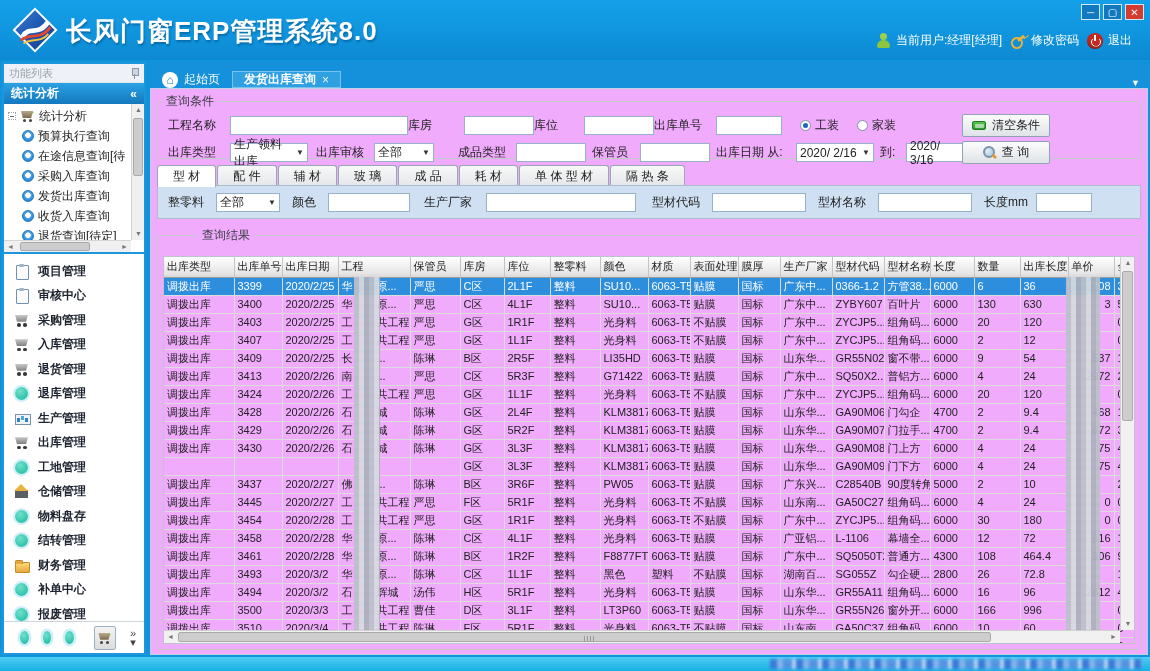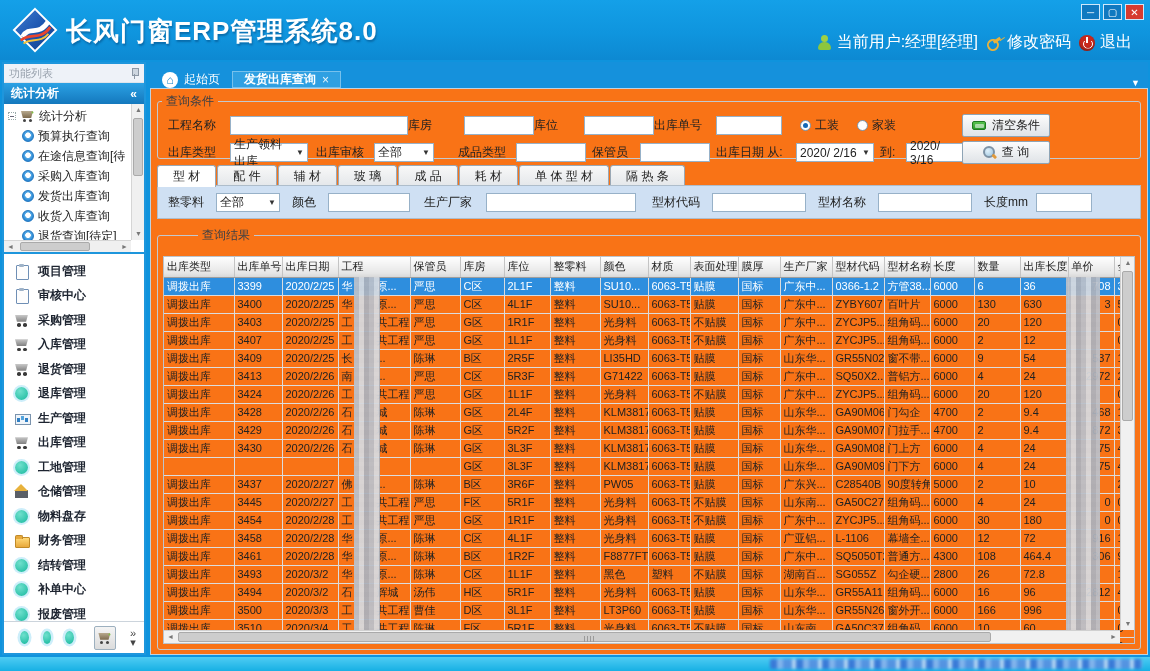--- a/index.html
+++ b/index.html
@@ -9,21 +9,21 @@
   
   .titlebar { position:absolute; top:0; left:0; right:0; height:60px;
     background:linear-gradient(180deg,#14a0e8 0%,#0f95de 55%,#0d89d2 100%); }
   .logo { position:absolute; left:12px; top:7px; width:46px; height:46px; }
   .app-title { position:absolute; left:66px; top:14px; font-size:26px; font-weight:bold; color:#fff;
     text-shadow:1px 2px 2px rgba(0,60,110,.45); letter-spacing:1px; }
   .win-controls { position:absolute; top:4px; right:6px; display:flex; gap:3px; }
   .win-btn { width:19px; height:16px; display:flex; align-items:center; justify-content:center;
     font-size:10px; color:#fff; background:#1079c0; border:1px solid #cfe8fa; cursor:pointer; }
   .win-btn.close { background:#d63b2f; }
-  .user-bar { position:absolute; top:32px; right:18px; display:flex; align-items:flex-start; gap:8px; color:#fff; font-size:16px; }
+  .user-bar { position:absolute; top:32px; right:18px; display:flex; align-items:flex-start; gap:8px; color:#fff; font-size:12px; }
   .user-bar .grp { display:flex; align-items:center; gap:5px; cursor:pointer; }
   .ico-person { width:15px; height:15px; position:relative; display:inline-block; }
   .ico-person::before { content:""; position:absolute; left:4px; top:0; width:7px; height:7px; border-radius:50%; background:#9ed044; }
   .ico-person::after { content:""; position:absolute; left:1px; top:7px; width:13px; height:8px; border-radius:6px 6px 2px 2px; background:#8cc63e; }
   .ico-key { width:16px; height:16px; position:relative; display:inline-block; transform:rotate(-35deg); }
   .ico-key::before { content:""; position:absolute; left:0; top:3px; width:8px; height:8px; border:2.5px solid #e8b23c; border-radius:50%; }
   .ico-key::after { content:""; position:absolute; left:8px; top:6px; width:8px; height:2.5px; background:#e8b23c; box-shadow:5px 2px 0 -1px #e8b23c; }
   .ico-power { width:16px; height:16px; border-radius:50%; background:#c8281c; position:relative; display:inline-block; box-shadow:inset 0 -2px 3px rgba(0,0,0,.3); }
   .ico-power::before { content:""; position:absolute; left:4px; top:4px; width:8px; height:8px; border:1.5px solid #fff; border-radius:50%; clip-path:polygon(0 25%,100% 25%,100% 100%,0 100%); }
   .ico-power::after { content:""; position:absolute; left:7px; top:2px; width:2px; height:6px; background:#fff; }
@@ -82,21 +82,21 @@
 
   
   .main { position:absolute; top:62px; left:150px; right:2px; height:593px; }
   .tabstrip { position:absolute; top:0; left:0; right:0; height:26px; background:#1591dc; display:flex; align-items:flex-end; }
   .tab { display:flex; align-items:center; gap:6px; padding:0 12px; color:#fff; cursor:pointer; }
   .tab.active { background:#2fa0e2; font-weight:bold; box-shadow:inset 0 0 0 1px rgba(255,255,255,.35); }
   .tab .tclose { font-weight:normal; font-size:12px; opacity:.9; }
   .ico-home { width:16px; height:16px; border-radius:50%; background:#fff; position:relative; display:inline-block; }
   .ico-home::before { content:"⌂"; position:absolute; left:0; top:0; width:16px; text-align:center; line-height:16px; color:#1080c8; font-size:12px; font-weight:bold; }
   .strip-caret { margin-left:auto; color:#fff; font-size:9px; padding:10px 8px 0 0; cursor:pointer; }
-  .content { position:absolute; top:26px; left:0; right:0; bottom:0; background:#f97316; border:1px solid #bdd2e2; }
+  .content { position:absolute; top:26px; left:0; right:0; bottom:0; background:#f0abfc; border:1px solid #bdd2e2; }
 
   fieldset { border:1px solid #c3c8cd; border-radius:3px; }
   legend { font-size:12px; color:#3a3f45; padding:0 4px; margin-left:4px; }
   .qbox { position:absolute; top:4px; left:6px; right:6px; height:66px; }
   .q-row { position:absolute; left:10px; right:10px; height:21px; display:flex; align-items:center; }
   .q-row.r1 { top:5px; } .q-row.r2 { top:32px; }
   .flabel { text-align:left; color:#222; white-space:nowrap; flex:0 0 auto; }
   .tbx { height:19px; border:1px solid #97b1c8; background:#fff; flex:0 0 auto; }
   .combo { height:19px; border:1px solid #97b1c8; background:#fff; display:flex; align-items:center; justify-content:space-between;
     padding:0 3px; cursor:pointer; flex:0 0 auto; }
@@ -281,26 +281,26 @@
       </div>
       <div class="menu-item">
         <span class="mi mi-house"></span>
         <span class="lbl">仓储管理</span>
       </div>
       <div class="menu-item">
         <span class="mi mi-dot"></span>
         <span class="lbl">物料盘存</span>
       </div>
       <div class="menu-item">
+        <span class="mi mi-dot"></span>
+        <span class="lbl">结转管理</span>
+      </div>
+      <div class="menu-item">
         <span class="mi mi-folder"></span>
         <span class="lbl">财务管理</span>
-      </div>
-      <div class="menu-item">
-        <span class="mi mi-dot"></span>
-        <span class="lbl">结转管理</span>
       </div>
       <div class="menu-item">
         <span class="mi mi-dot"></span>
         <span class="lbl">补单中心</span>
       </div>
       <div class="menu-item">
         <span class="mi mi-dot"></span>
         <span class="lbl">报废管理</span>
       </div>
     </div>

